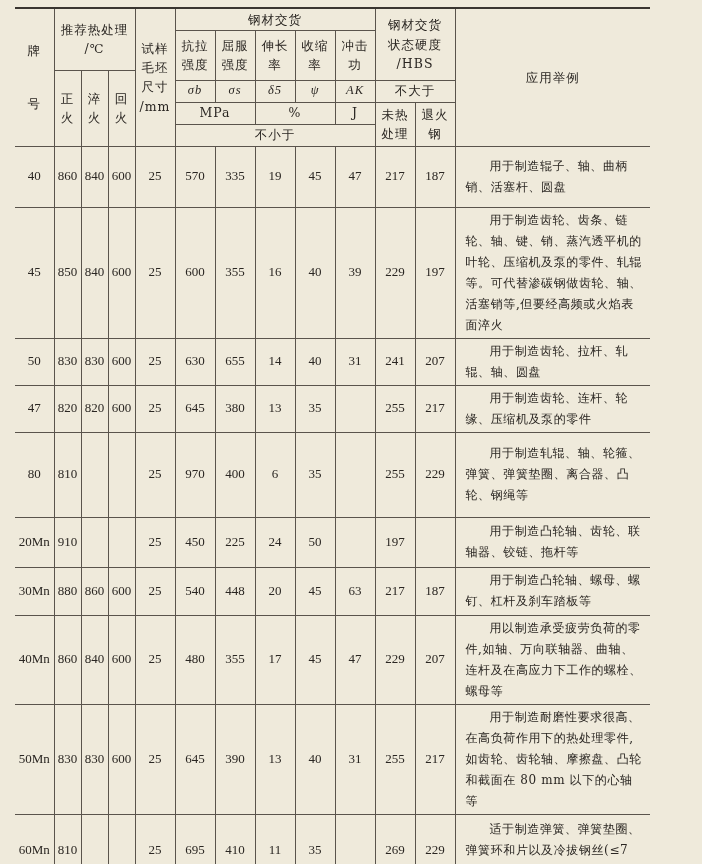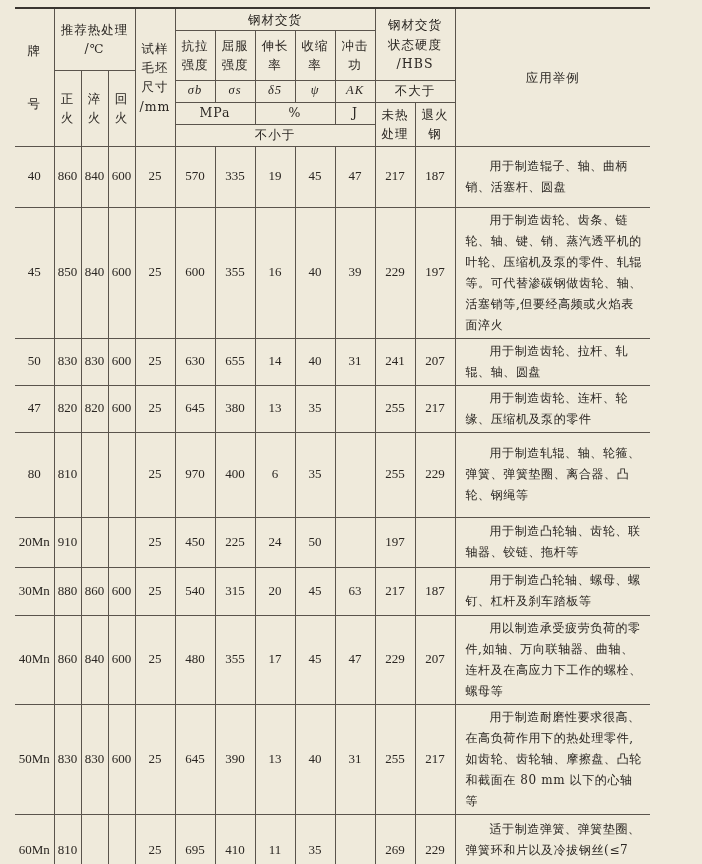--- a/index.html
+++ b/index.html
@@ -229,21 +229,21 @@
     <td class="app noright">用于制造凸轮轴、齿轮、联轴器、铰链、拖杆等</td>
   </tr>
 
   <tr style="height: 48px;">
     <td class="brand noleft">30Mn</td>
     <td class="num">880</td>
     <td class="num">860</td>
     <td class="num">600</td>
     <td class="num">25</td>
     <td class="num">540</td>
-    <td class="num">315</td>
+    <td class="num">448</td>
     <td class="num">20</td>
     <td class="num">45</td>
     <td class="num">63</td>
     <td class="num">217</td>
     <td class="num">187</td>
     <td class="app noright">用于制造凸轮轴、螺母、螺钉、杠杆及刹车踏板等</td>
   </tr>
 
   <tr style="height: 87px;">
     <td class="brand noleft">40Mn</td>

